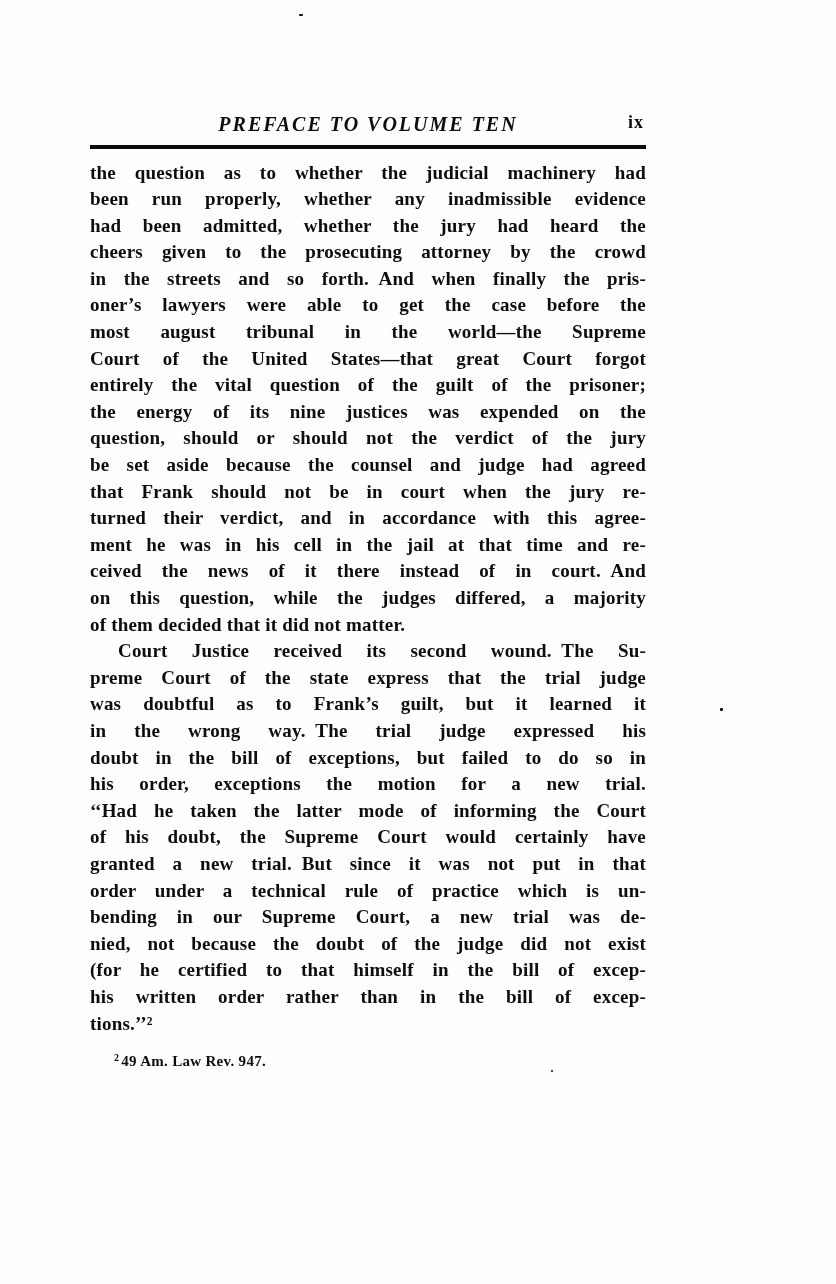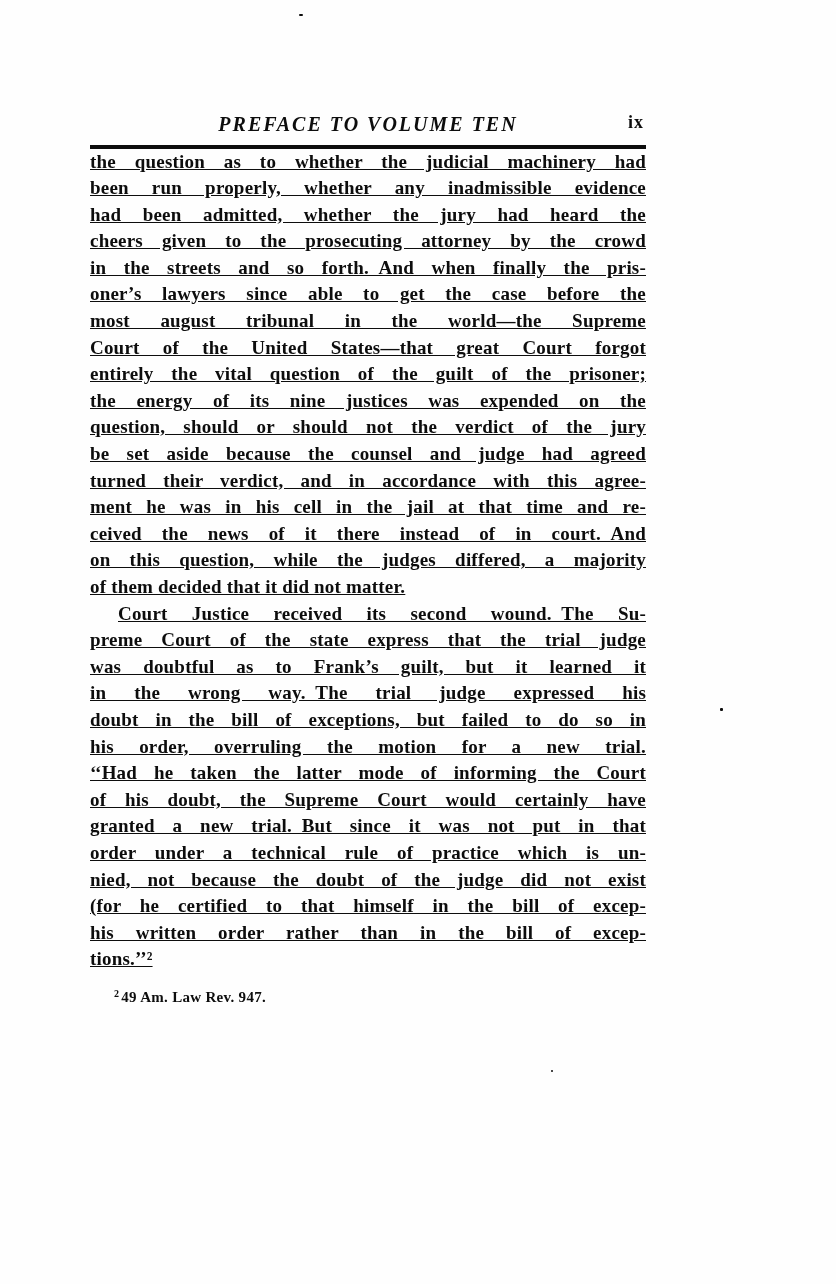--- a/index.html
+++ b/index.html
@@ -46,21 +46,21 @@
     font-weight:bold;
     font-size:18px;
     letter-spacing:1px;
   }
   .rule{
     height:3.5px;
     background:var(--ink);
     margin-top:3px;
   }
   .body-text{
-    text-decoration:underline;
+    margin-top:11px;
   }
   .paragraph{margin:0;}
   .line{
     font-size:19px;
     line-height:26.6px;
     height:26.6px;
     font-weight:bold;
     letter-spacing:0.2px;
     text-align:justify;
     text-align-last:justify;
@@ -108,44 +108,46 @@
       <span class="page-number">ix</span>
     </div>
     <div class="rule"></div>
     <div class="body-text" id="body-text">
         <div class="paragraph">
           <div class="line first">the question as to whether the judicial machinery had</div>
           <div class="line">been run properly, whether any inadmissible evidence</div>
           <div class="line">had been admitted, whether the jury had heard the</div>
           <div class="line">cheers given to the prosecuting attorney by the crowd</div>
           <div class="line">in the streets and so forth. And when finally the pris-</div>
-          <div class="line">oner’s lawyers since able to get the case before the</div>
+          <div class="line">oner’s lawyers were able to get the case before the</div>
           <div class="line">most august tribunal in the world—the Supreme</div>
           <div class="line">Court of the United States—that great Court forgot</div>
           <div class="line">entirely the vital question of the guilt of the prisoner;</div>
           <div class="line">the energy of its nine justices was expended on the</div>
           <div class="line">question, should or should not the verdict of the jury</div>
           <div class="line">be set aside because the counsel and judge had agreed</div>
+          <div class="line">that Frank should not be in court when the jury re-</div>
           <div class="line">turned their verdict, and in accordance with this agree-</div>
           <div class="line">ment he was in his cell in the jail at that time and re-</div>
           <div class="line">ceived the news of it there instead of in court. And</div>
           <div class="line">on this question, while the judges differed, a majority</div>
           <div class="line last">of them decided that it did not matter.</div>
         </div>
         <div class="paragraph indented">
           <div class="line first">Court Justice received its second wound. The Su-</div>
           <div class="line">preme Court of the state express that the trial judge</div>
           <div class="line">was doubtful as to Frank’s guilt, but it learned it</div>
           <div class="line">in the wrong way. The trial judge expressed his</div>
           <div class="line">doubt in the bill of exceptions, but failed to do so in</div>
-          <div class="line">his order, overruling the motion for a new trial.</div>
+          <div class="line">his order, exceptions the motion for a new trial.</div>
           <div class="line">‘‘Had he taken the latter mode of informing the Court</div>
           <div class="line">of his doubt, the Supreme Court would certainly have</div>
           <div class="line">granted a new trial. But since it was not put in that</div>
           <div class="line">order under a technical rule of practice which is un-</div>
+          <div class="line">bending in our Supreme Court, a new trial was de-</div>
           <div class="line">nied, not because the doubt of the judge did not exist</div>
           <div class="line">(for he certified to that himself in the bill of excep-</div>
           <div class="line">his written order rather than in the bill of excep-</div>
           <div class="line last">tions.’’²</div>
         </div>
       </div>
     <div class="footnote">
       <span class="fn-marker">2</span><span class="fn-text">49 Am. Law Rev. 947.</span>
     </div>
   </div>

